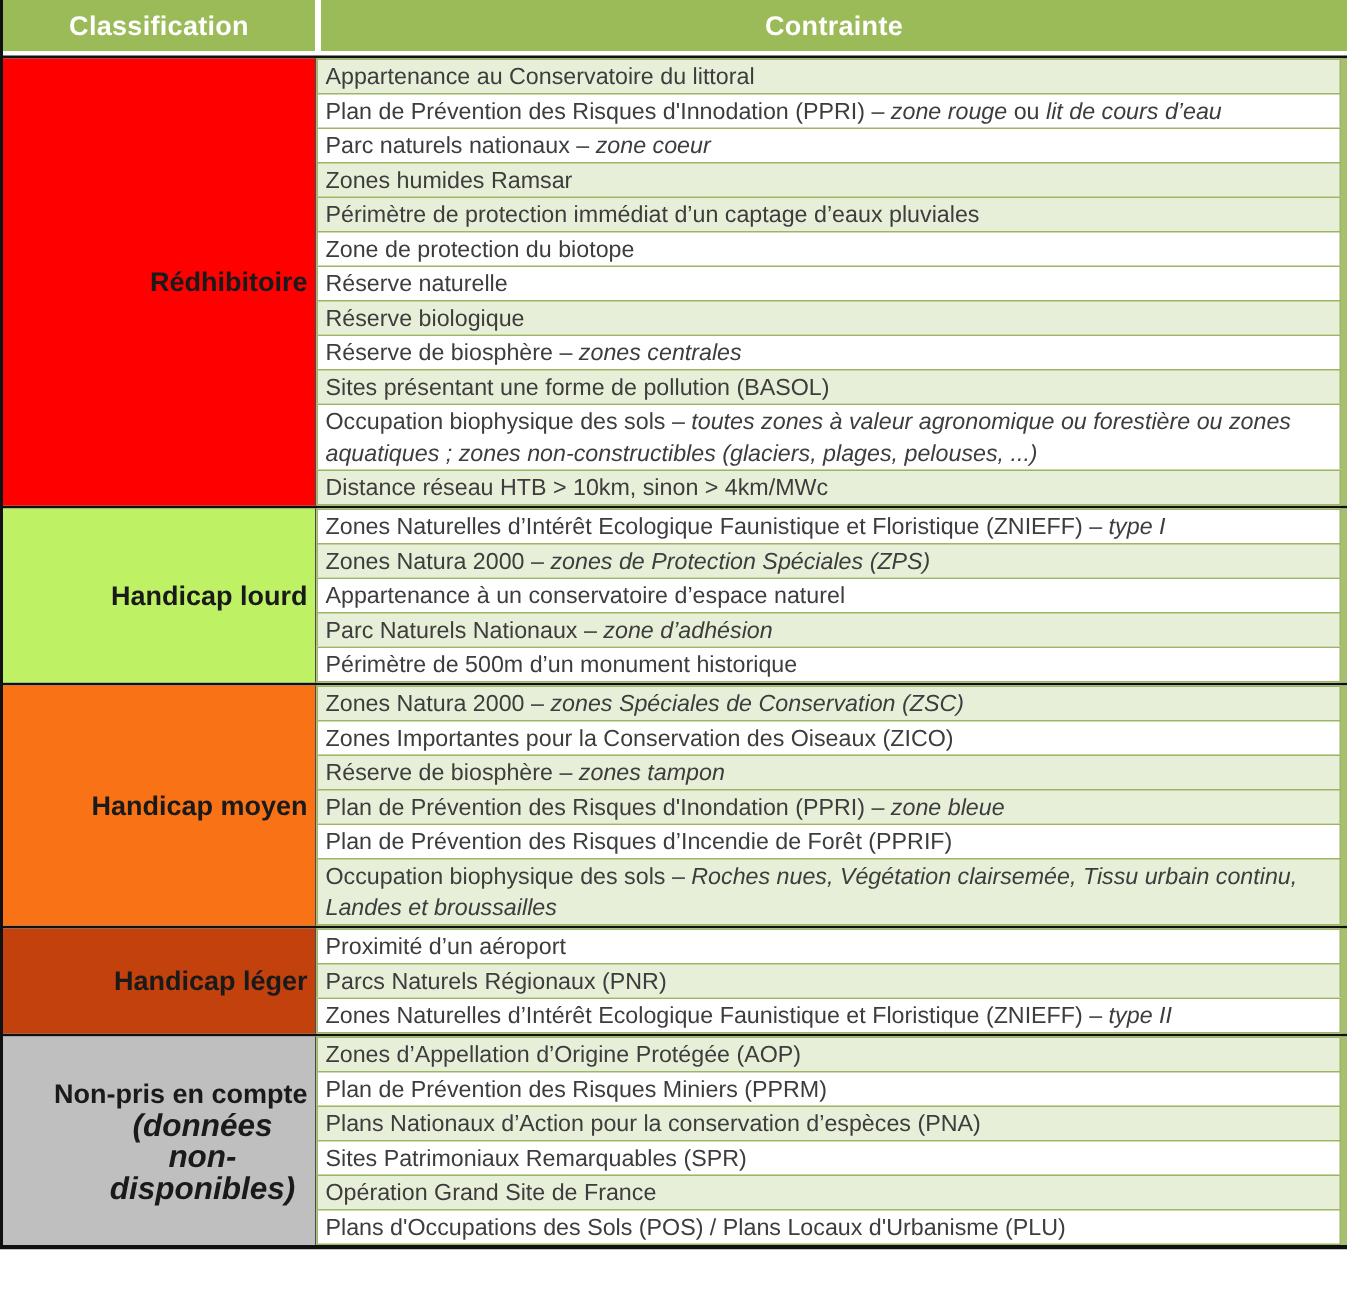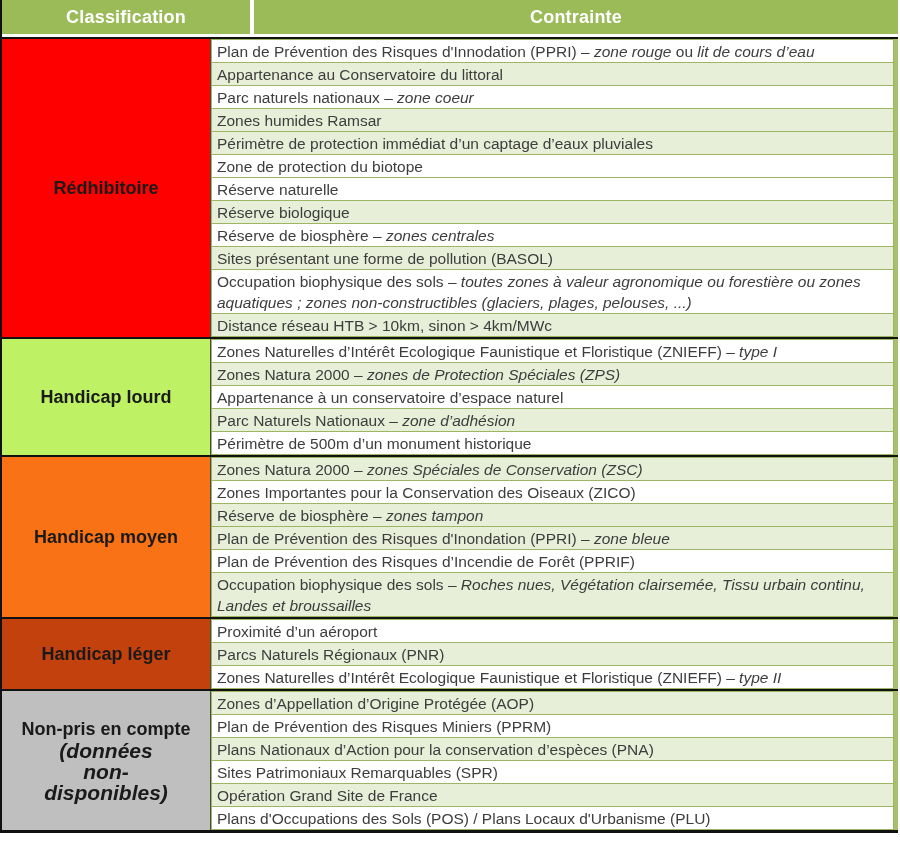--- a/index.html
+++ b/index.html
@@ -1,25 +1,25 @@
 <!DOCTYPE html>
 <html style="--header-bg: #9bbb59; --header-text: #ffffff; --row-bg: #ffffff; --row-alt-bg: #e7efd8; --row-border: #9db663; --row-text: #3d3d3d; --label-text: #1a1a1a; --divider: #111111; --edge: #a7bf6e; --red: #fe0000; --orange-dark: #f3a878; --orange-mid: #f7cba7; --orange-light: #fbe5d7; --gray: #bfbfbf;"><head>
 <meta charset="utf-8">
 <style>
   html,body{margin:0;padding:0;background:#ffffff;font-family:"Liberation Sans",sans-serif;}
   #table{width:898px;border-left:2px solid var(--divider);box-sizing:border-box;}
   #header{display:flex;gap:4px;height:34px;margin-bottom:3px;}
   .hcell{background:var(--header-bg);color:var(--header-text);font-weight:bold;font-size:18px;
          display:flex;align-items:center;justify-content:center;letter-spacing:.2px;}
-  .hcell.c1{width:248px;}
+  .hcell.c1{width:208px;}
   .hcell.c2{flex:1;}
   .section{display:flex;border-top:2px solid var(--divider);}
   .section:last-child{border-bottom:3px solid var(--divider);}
   .cls{width:209px;flex:0 0 209px;border-right:1px solid #4a4a4a;display:flex;flex-direction:column;
-       align-items:center;justify-content:center;text-align:center;color:var(--label-text);
+       align-items:flex-end;justify-content:center;text-align:center;color:var(--label-text);
        font-weight:bold;font-size:18px;padding:2px 5px;box-sizing:border-box;line-height:22px;}
   .cls .note{font-weight:bold;font-style:italic;font-size:21px;max-width:140px;line-height:21px;}
   .rows{flex:1;display:flex;flex-direction:column;border-right:4px solid var(--edge);}
   .row{background:var(--row-bg);border:1px solid var(--row-border);border-bottom:none;
        min-height:23px;box-sizing:border-box;padding:1px 5px 0;font-size:15.5px;line-height:21px;
        color:var(--row-text);}
   .rows .row:last-child{border-bottom:1px solid var(--row-border);}
   .row.alt{background:var(--row-alt-bg);}
   .it{font-style:italic;}
 </style>
@@ -30,22 +30,22 @@
   <div id="header">
     <div class="hcell c1">Classification</div>
     <div class="hcell c2">Contrainte</div>
   </div>
   <div id="body">
       <div class="section">
         <div class="cls" style="background: rgb(254, 0, 0);">
           <div>Rédhibitoire</div>
         </div>
         <div class="rows">
+          <div class="row alt"><span>Appartenance au Conservatoire du littoral</span></div>
           <div class="row"><span>Plan de Prévention des Risques d'Innodation (PPRI) – </span><span class="it">zone rouge</span><span> ou </span><span class="it">lit de cours d’eau</span></div>
-          <div class="row alt"><span>Appartenance au Conservatoire du littoral</span></div>
           <div class="row"><span>Parc naturels nationaux – </span><span class="it">zone coeur</span></div>
           <div class="row alt"><span>Zones humides Ramsar</span></div>
           <div class="row alt"><span>Périmètre de protection immédiat d’un captage d’eaux pluviales</span></div>
           <div class="row"><span>Zone de protection du biotope</span></div>
           <div class="row"><span>Réserve naturelle</span></div>
           <div class="row alt"><span>Réserve biologique</span></div>
           <div class="row"><span>Réserve de biosphère – </span><span class="it">zones centrales</span></div>
           <div class="row alt"><span>Sites présentant une forme de pollution (BASOL)</span></div>
           <div class="row"><span>Occupation biophysique des sols – </span><span class="it">toutes zones à valeur agronomique ou forestière ou zones aquatiques ; zones non-constructibles (glaciers, plages, pelouses, ...)</span></div>
           <div class="row alt"><span>Distance réseau HTB &gt; 10km, sinon &gt; 4km/MWc</span></div>

